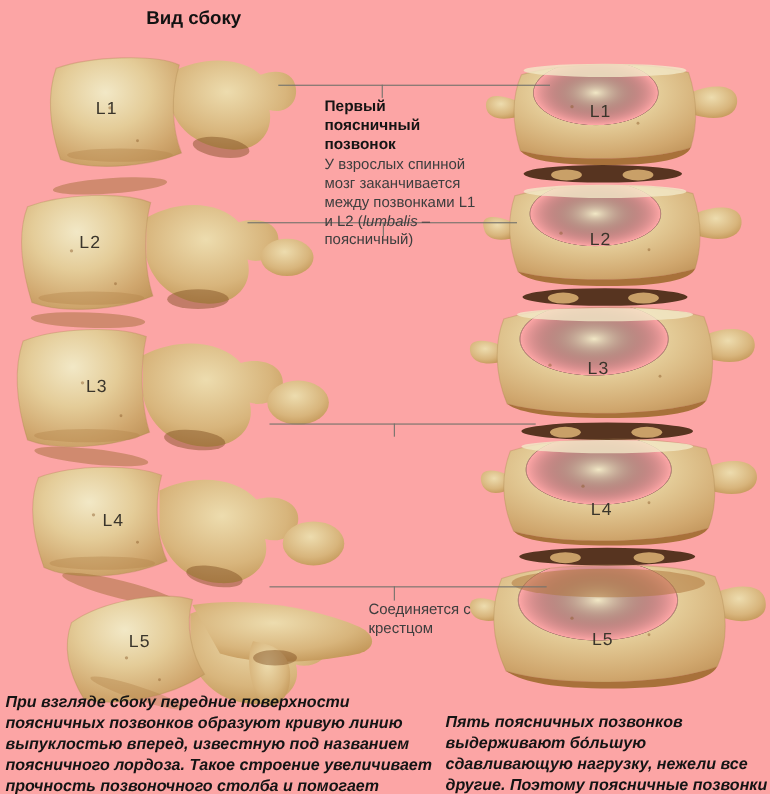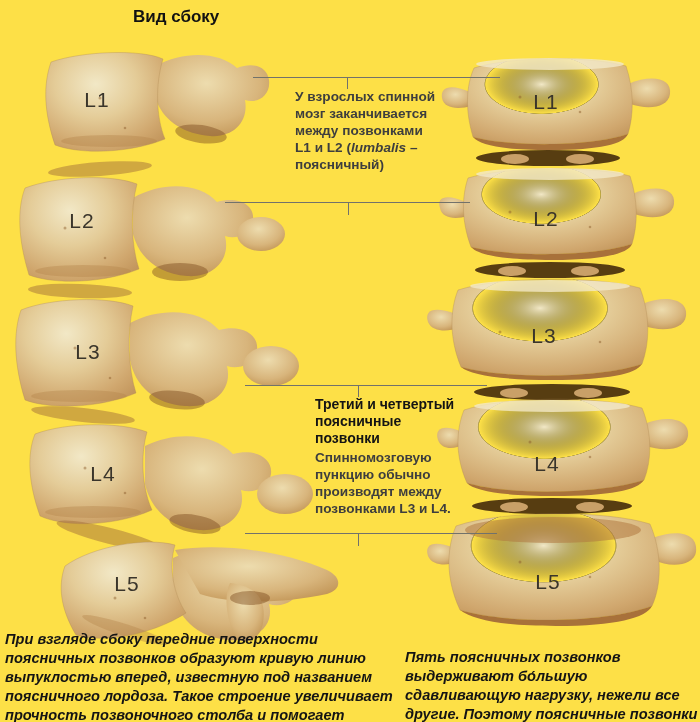--- a/index.html
+++ b/index.html
@@ -1,29 +1,29 @@
 <!DOCTYPE html>
 <html><head>
 <meta charset="utf-8">
 <style>
   html,body { margin:0; padding:0; background:#fff; }
   .stage {
-    position:relative; width:700px; height:722px; background:#fde047;
+    position:relative; width:700px; height:722px; background:#fca5a5;
     font-family:"Liberation Sans", sans-serif; overflow:hidden;
   }
   .title { position:absolute; font-weight:bold; font-size:17px; color:#121212; white-space:nowrap; }
   .illus { position:absolute; }
   .lead { position:absolute; height:1px; background:#72726b; z-index:5; }
   .tick { position:absolute; width:1px; background:#72726b; z-index:5; }
   .ann { position:absolute; z-index:6; font-size:13.6px; line-height:17px; color:#3e3e3e; }
   .ann h4 { margin:0 0 2px 0; font-size:14px; line-height:17px; font-weight:bold; color:#141414; }
-  .ann p { margin:0;font-weight:bold; }
+  .ann p { margin:0; }
   .vlabel {
     position:absolute; z-index:6; transform:translate(-50%,-50%);
-    font-size:21px; color:#3a352b; letter-spacing:1px; white-space:nowrap;
+    font-size:16px; color:#3a352b; letter-spacing:1px; white-space:nowrap;
   }
   .foot {
     position:absolute; z-index:6; font-weight:bold; font-style:italic;
     font-size:14.6px; line-height:19px; color:#141414;
   }
 </style>
 </head>
 <body>
 
 <div class="stage">
@@ -199,32 +199,30 @@
   <div class="lead" style="left:225px; top:202px; width:245px;"></div>
   <div class="tick" style="left:348px; top:202px; height:13px;"></div>
 
   <div class="lead" style="left:245px; top:385px; width:242px;"></div>
   <div class="tick" style="left:358px; top:385px; height:12px;"></div>
 
   <div class="lead" style="left:245px; top:533px; width:252px;"></div>
   <div class="tick" style="left:358px; top:533px; height:13px;"></div>
 
   <div class="ann" style="left:295px; top:88px; width:146px;">
+    <h4>Первый поясничный позвонок</h4>
     <p><span>У взрослых спинной мозг заканчивается между позвонками L1 и L2 (</span><i>lumbalis</i><span> – поясничный)</span></p>
   </div>
 
   <div class="ann" style="left:300px; top:214px; width:118px;">
   </div>
 
-  <div class="ann" style="left:315px; top:396px; width:150px;">
-    <h4>Третий и четвертый поясничные позвонки</h4>
-    <p><span>Спинномозговую пункцию обычно производят между позвонками L3 и L4.</span><i></i><span></span></p>
-  </div>
 
   <div class="ann" style="left:335px; top:545px; width:96px;">
+    <p><span>Соединяется с крестцом</span><i></i><span></span></p>
   </div>
 
   <span class="vlabel" style="left:97px; top:100px;">L1</span>
   <span class="vlabel" style="left:82px; top:221px;">L2</span>
   <span class="vlabel" style="left:88px; top:352px;">L3</span>
   <span class="vlabel" style="left:103px; top:474px;">L4</span>
   <span class="vlabel" style="left:127px; top:584px;">L5</span>
 
   <span class="vlabel" style="left:546px; top:102px;">L1</span>
   <span class="vlabel" style="left:546px; top:219px;">L2</span>

